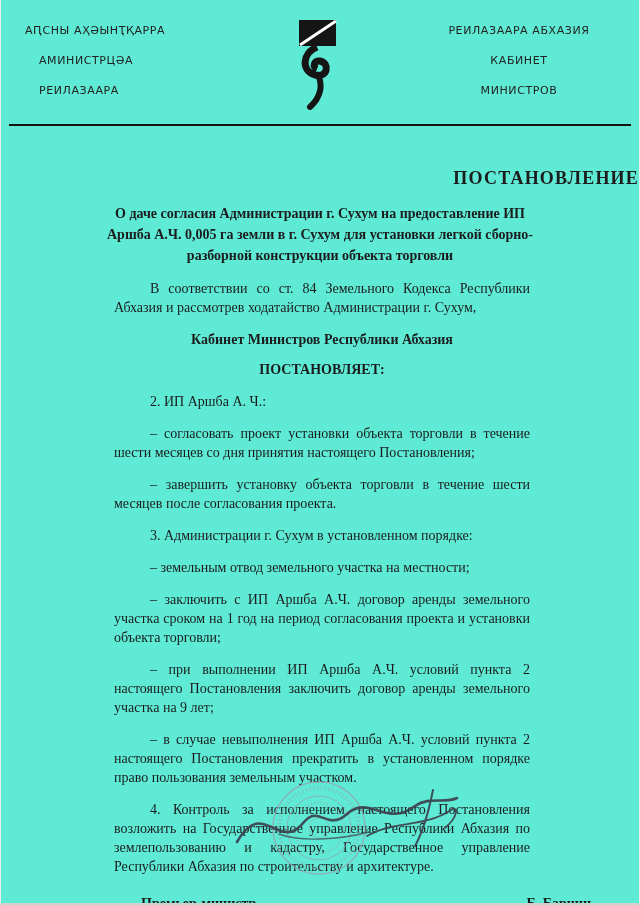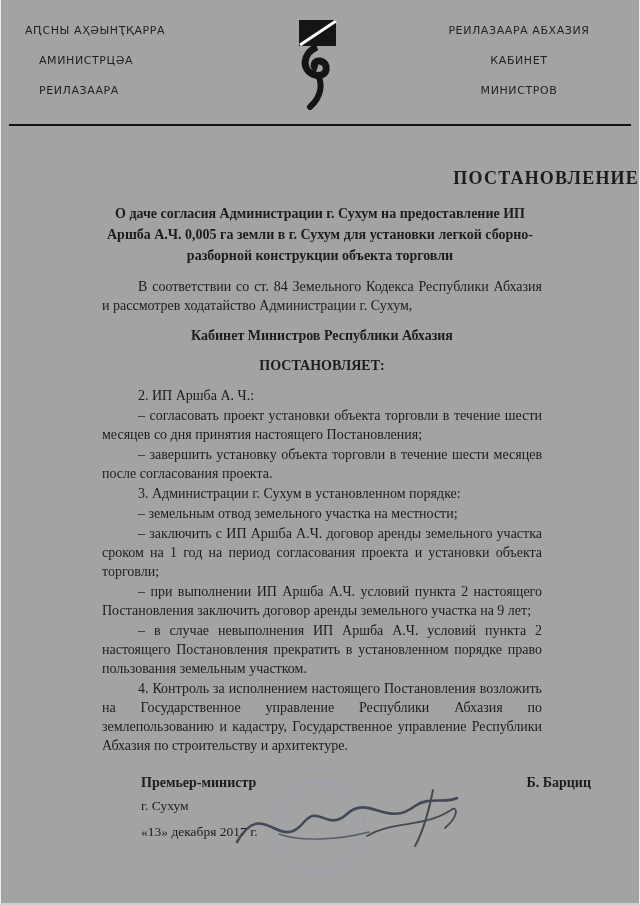--- a/index.html
+++ b/index.html
@@ -1,21 +1,21 @@
 <!DOCTYPE html>
 <html><head>
 <meta charset="utf-8">
 <style>
   html, body { margin: 0; padding: 0; background: #f2f2f2; }
   .page {
     position: relative;
     width: 640px;
     height: 905px;
     margin: 0 auto;
-    background: #a3a3a3;
+    background: #5eead4;
     color: #1c1c1e;
     font-family: "Liberation Serif", "DejaVu Serif", serif;
     overflow: hidden;
     border-left: 1px solid #ececec;
     border-right: 1px solid #ececec;
     border-bottom: 2px solid #cfcfcf;
     box-sizing: border-box;
   }
   
   .header {
@@ -59,21 +59,21 @@
     font-size: 14px;
     line-height: 21px;
   }
   
   .content {
     margin: 11px 96px 0 100px;
     font-size: 14px;
     line-height: 19px;
     text-align: justify;
   }
-  .para { margin: 1px; text-indent: 36px; }
+  .para { margin: 13px; text-indent: 36px; }
   .center-line {
     text-align: center;
     font-weight: bold;
     text-indent: 0;
     margin: 11px 0;
   }
   
   .sig-row {
     display: flex;
     justify-content: space-between;

